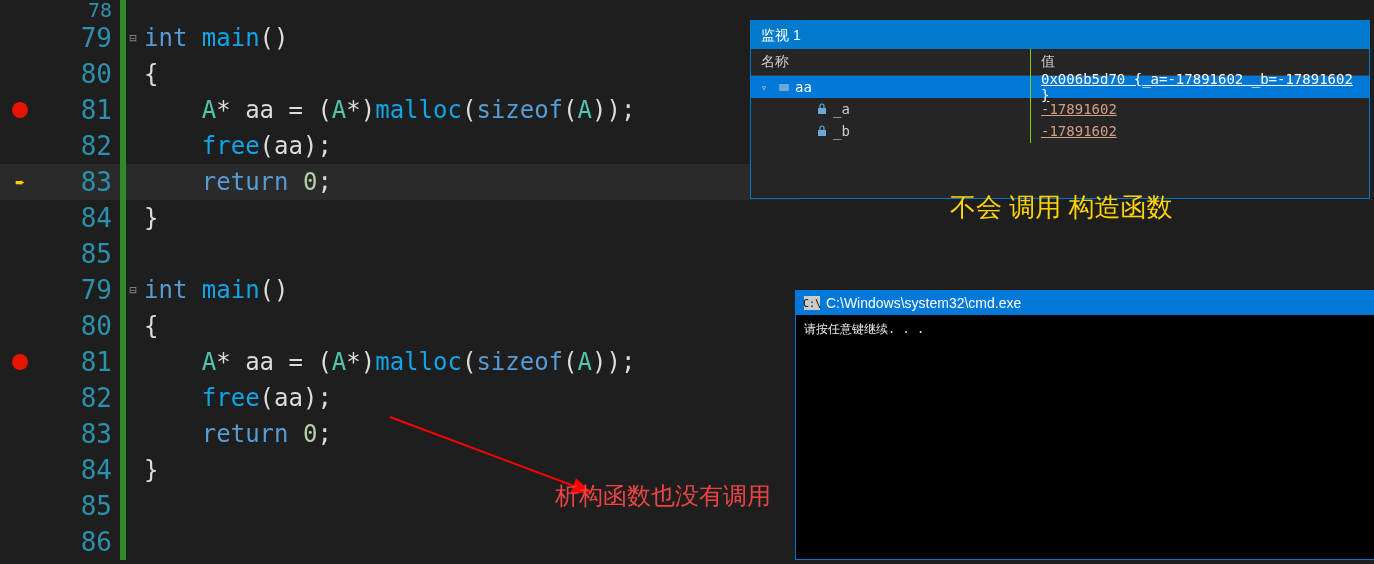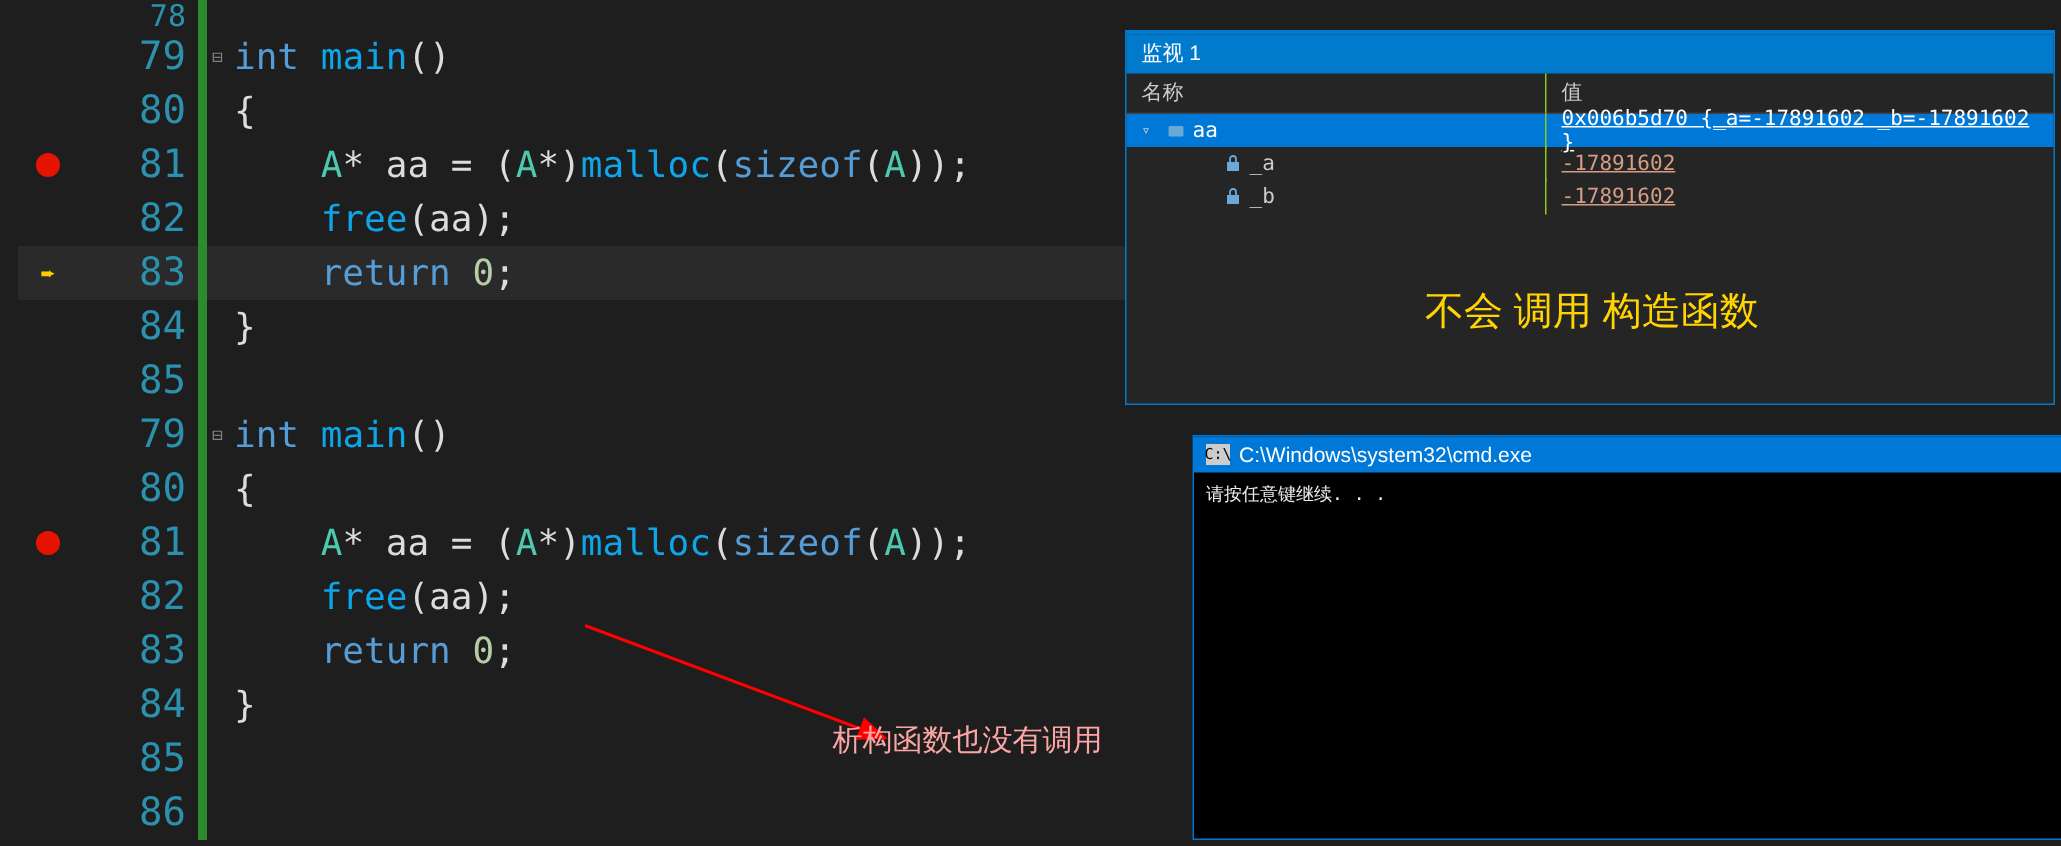--- a/index.html
+++ b/index.html
@@ -6,21 +6,21 @@
   body {
     background: #1e1e1e;
     font-family: Consolas, monospace;
     width: 1374px;
     height: 564px;
     overflow: hidden;
     position: relative;
   }
   .editor-area {
     position: absolute;
-    left: 12px;
+    left: 0;
     top: 0;
     width: 800px;
     height: 488px;
     background: #1e1e1e;
   }
   .code-block {
     position: relative;
   }
   .code-line {
     display: flex;
@@ -74,21 +74,21 @@
   .paren { color: #dcdcdc; }
   .num { color: #b5cea8; }
   .highlight-line { background: #2a2a2a; }
 
   
   .watch-window {
     position: absolute;
     left: 750px;
     top: 20px;
     width: 620px;
-    height: 250px;
+    height: 179px;
     background: #252526;
     border: 1px solid #007acc;
     border-top: 3px solid #007acc;
   }
   .watch-title {
     background: #007acc;
     color: #fff;
     font-size: 14px;
     padding: 4px 10px;
     font-family: "Microsoft YaHei", sans-serif;
@@ -163,22 +163,22 @@
     color: #ececec;
     font-size: 12px;
     padding: 6px 8px;
     font-family: "NSimSun","SimSun", monospace;
   }
   
   .annotation2 {
     position: absolute;
     left: 555px;
     top: 480px;
-    color: #fca5a5;
-    font-size: 20px;
+    color: #ef4444;
+    font-size: 24px;
     font-family: Liberation Mono, monospace;
     font-weight: 500;
   }
   .arrow-svg {
     position: absolute;
     left: 385px;
     top: 412px;
     pointer-events: none;
   }
   .line78 { height: 20px; font-size:18px;}

